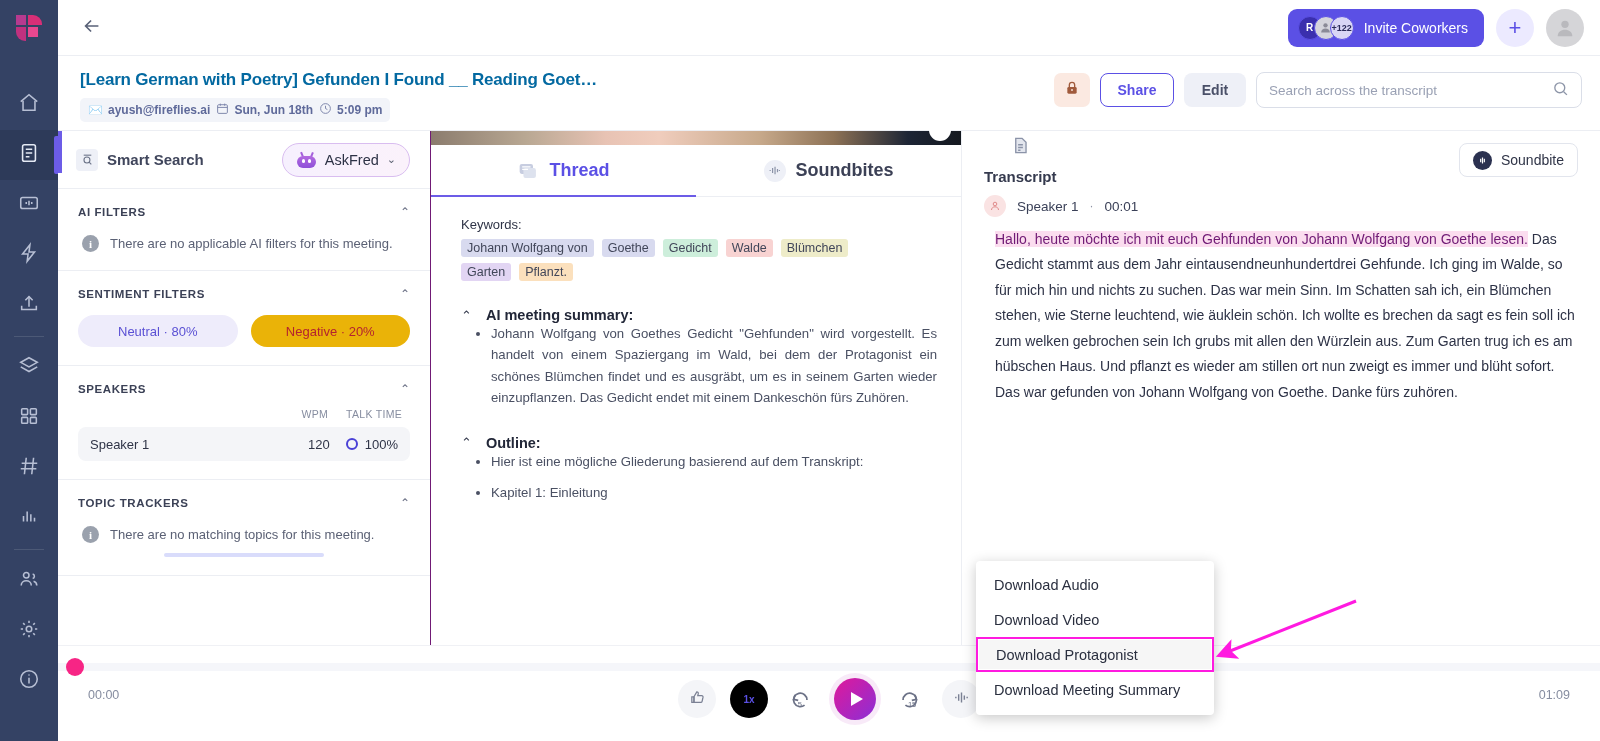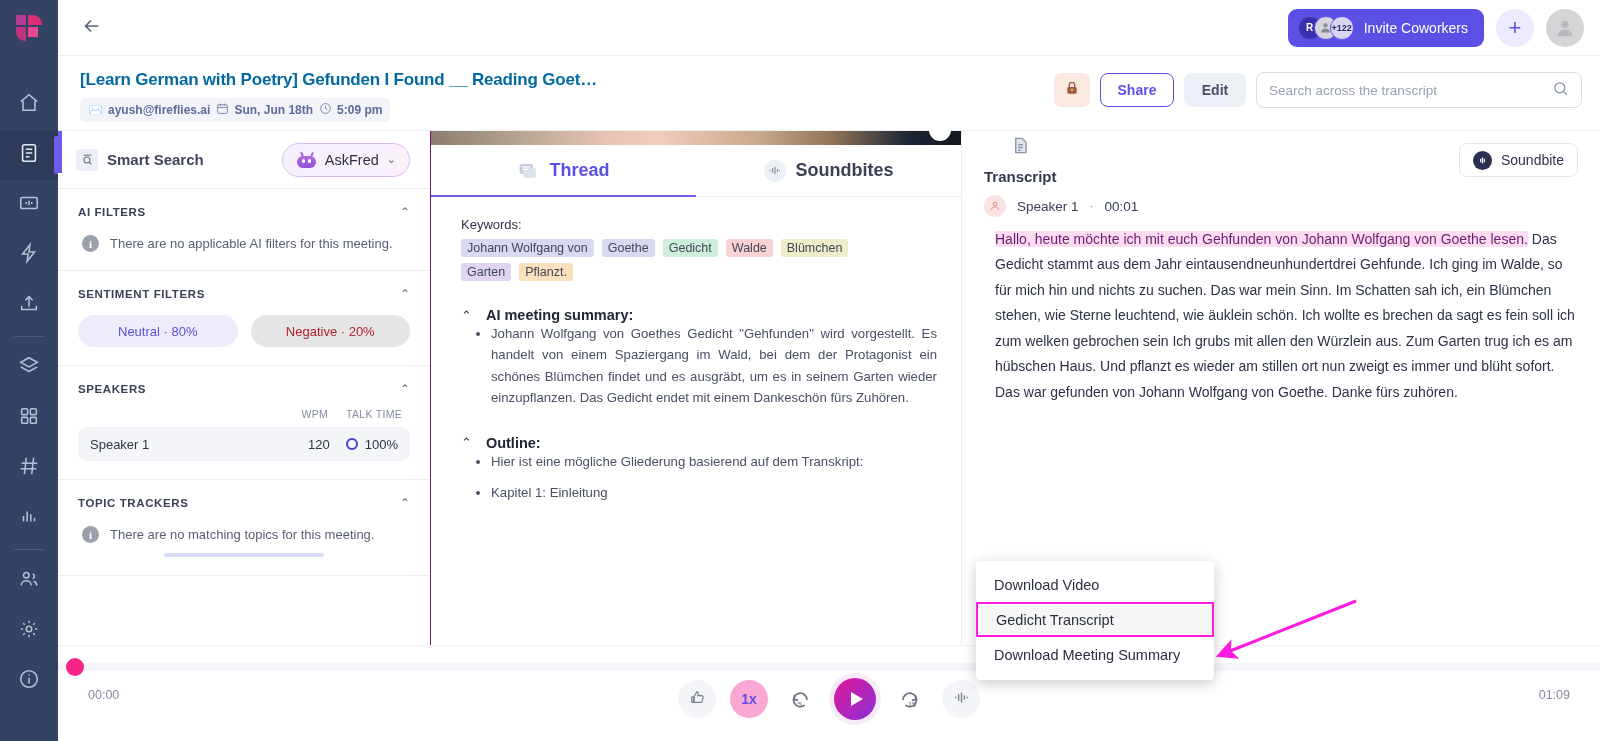--- a/index.html
+++ b/index.html
@@ -80,21 +80,21 @@
   .sec { border-bottom: 1px solid #eceef3; padding: 16px 20px 18px 20px; }
   .sec-head { display: flex; align-items: center; }
   .sec-title { font-size: 11.5px; font-weight: bold; color: #3b4156; letter-spacing: .6px; }
   .chev { margin-left: auto; color: #6c7287; font-size: 12px; }
   .info-line { display: flex; align-items: center; gap: 11px; margin-top: 16px; padding-left: 4px; }
   .info-ico { width: 17px; height: 17px; border-radius: 50%; background: #9aa1ad; color: #fff; font-size: 11px; font-weight: bold; display:flex; align-items:center; justify-content:center; font-family: "Liberation Serif", serif; flex: 0 0 17px;}
   .info-txt { font-size: 13px; color: #5b6175; }
   .chips { display: flex; gap: 13px; margin-top: 14px; }
   .chip { flex: 1; height: 32px; border-radius: 16px; display: flex; align-items: center; justify-content: center; font-size: 13px; }
   .chip.neutral { background: #eeecfb; color: #5a50d4; }
-  .chip.negative { background: #e5e5e5; color: #b4232f; }
+  .chip.negative { background: #eab308; color: #b4232f; }
   .sp-headrow { display: flex; justify-content: flex-end; gap: 18px; margin-top: 12px; padding-right: 8px; }
   .sp-h { font-size: 10.5px; color: #868da0; letter-spacing: .3px; }
   .sp-row { margin-top: 7px; height: 34px; border-radius: 8px; background: #f4f5f8; display: flex; align-items: center; padding: 0 12px; }
   .sp-name { font-size: 13px; color: #2f3447; }
   .sp-wpm { margin-left: auto; font-size: 13px; color: #2f3447; }
   .sp-talk { margin-left: 16px; display: flex; align-items: center; gap: 7px; font-size: 13px; color: #2f3447; }
   .ring { width: 12px; height: 12px; border-radius: 50%; border: 2px solid #4a41d6; }
   .side-bottom-bar { height: 4px; width: 160px; background: #d9dcfb; border-radius: 2px; margin: 10px auto 0 auto; }
 
   
@@ -139,21 +139,21 @@
 
   
   .player { position: absolute; left: 0; right: 0; bottom: 0; height: 96px; background: #fff; border-top: 1px solid #f0f1f5; }
   .track { position: absolute; left: 0; right: 0; top: 17px; height: 8px; background: #f5f6fa; }
   .scrub { position: absolute; left: 8px; top: 12px; width: 18px; height: 18px; border-radius: 50%; background: #f72585; cursor: pointer; }
   .ptimes { position: absolute; top: 42px; left: 0; right: 0; display: flex; justify-content: space-between; padding: 0 30px; }
   .ptime { font-size: 12.5px; color: #868da0; }
   .pctrls { position: absolute; top: 32px; left: 0; right: 0; display: flex; align-items: center; justify-content: center; gap: 14px; }
   .pbtn { width: 38px; height: 38px; border-radius: 50%; display: flex; align-items: center; justify-content: center; cursor: pointer; }
   .pbtn.grey { background: #f4f5f8; }
-  .pbtn.speed { background: #f9a8d4; color: #5b50e5; font-size: 14px; font-weight: bold; }
+  .pbtn.speed { background: #000000; color: #5b50e5; font-size: 10px; font-weight: bold; }
   .pbtn.plain { background: transparent; color: #6c7287; }
   .play-btn { width: 42px; height: 42px; border-radius: 50%; background: linear-gradient(135deg,#e0199a,#8b2fd6); display: flex; align-items: center; justify-content: center; cursor: pointer; box-shadow: 0 0 0 5px rgba(200,80,200,.12); }
   .play-tri { width: 0; height: 0; border-left: 12px solid #fff; border-top: 7.5px solid transparent; border-bottom: 7.5px solid transparent; margin-left: 3px; }
 
   
   .menu { position: absolute; left: 918px; top: 561px; width: 238px; background: #fff; border-radius: 4px; box-shadow: 0 3px 14px rgba(0,0,0,.22); padding: 6px 0 8px 0; z-index: 40; }
   .mi { height: 35px; display: flex; align-items: center; padding: 0 18px; font-size: 14.5px; color: #2a2f3f; cursor: pointer; }
   .mi.hl-box { background: #f6f6f6; border: 2.5px solid #ff1ae0; box-shadow: inset 0 0 0 1px #fff; }
   .arrow-svg { position: absolute; left: 1150px; top: 595px; z-index: 41; pointer-events: none; }
 </style>
@@ -590,22 +590,23 @@
           <span>
             <svg width="17" height="17" viewBox="0 0 24 24" stroke="#7b8194" stroke-width="2">
                 <path d="M4 11v2M8 7.5v9M12 5v14M16 9v6M20 11v2"></path>
               </svg>
           </span>
         </div>
       </div>
     </div>
 
     <div class="menu">
+      <div class="mi">Download Audio</div>
       <div class="mi">Download Video</div>
-      <div class="mi hl-box">Gedicht Transcript</div>
+      <div class="mi hl-box">Download Protagonist</div>
       <div class="mi">Download Meeting Summary</div>
     </div>
 
     <svg class="arrow-svg" width="160" height="70">
       <defs>
         <marker id="ah" markerWidth="7" markerHeight="7" refX="5.5" refY="3.5" orient="auto">
           <path d="M7,3.5 L0,0 L1.6,3.5 L0,7 z" fill="#ff1ae0"></path>
         </marker>
       </defs>
       <line x1="148" y1="6" x2="12" y2="60" stroke="#ff1ae0" stroke-width="3" marker-end="url(#ah)"></line>

